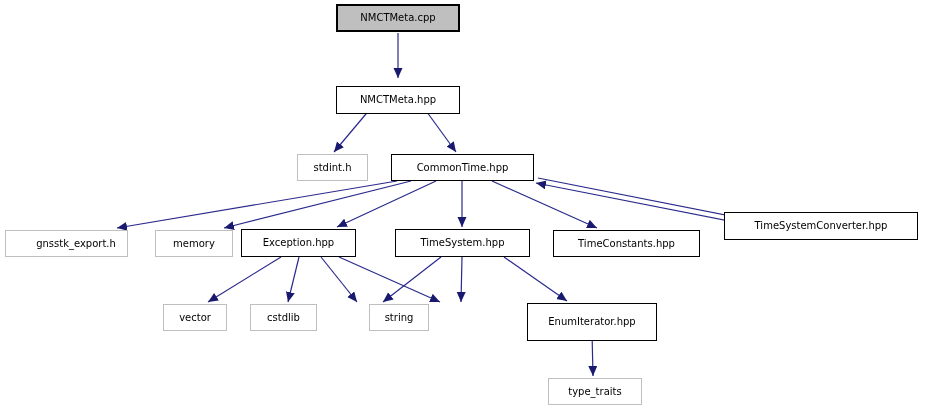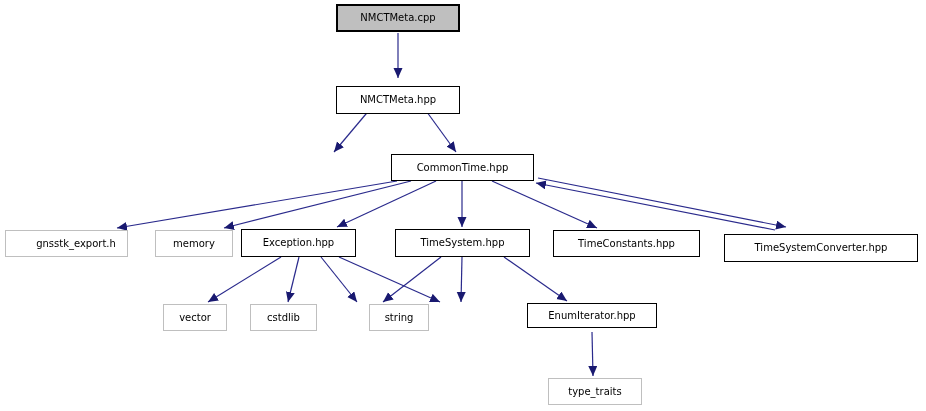--- a/index.html
+++ b/index.html
@@ -30,26 +30,26 @@
   
   #n-nmctmeta-cpp   { left:336px; top:4px;   width:124px; height:28px; }
   #n-nmctmeta-hpp   { left:336px; top:80px;  width:124px; height:28px;margin-top:6px; }
   #n-stdint         { left:297px; top:154px; width:71px;  height:27px; }
   #n-commontime     { left:391px; top:154px; width:143px; height:27px; }
   #n-gnsstk         { left:5px;   top:230px; width:123px; height:27px;padding-left:19px; }
   #n-memory         { left:155px; top:230px; width:78px;  height:27px; }
   #n-exception      { left:241px; top:229px; width:115px; height:28px; }
   #n-timesystem     { left:395px; top:229px; width:135px; height:28px; }
   #n-timeconstants  { left:553px; top:230px; width:147px; height:27px; }
-  #n-tsc            { left:724px; top:234px; width:194px; height:28px; }
+  #n-tsc            { left:724px; top:212px; width:194px; height:28px; }
   #n-vector         { left:163px; top:304px; width:64px;  height:27px; }
   #n-cstdlib        { left:250px; top:304px; width:67px;  height:27px; }
   #n-string         { left:339px; top:304px; width:60px;  height:27px;margin-left:30px; }
   #n-iostream       { left:422px; top:304px; width:76px;  height:27px; }
-  #n-enumiterator   { left:527px; top:303px; width:130px; height:25px; }
+  #n-enumiterator   { left:527px; top:303px; width:130px; height:38px; }
   #n-typetraits     { left:548px; top:378px; width:94px;  height:27px; }
 </style>
 </head>
 <body>
 
 <div class="stage">
 
   <svg id="edge-layer" viewBox="0 0 926 411" xmlns="http://www.w3.org/2000/svg">
     <defs>
       <marker id="arrowhead" markerUnits="userSpaceOnUse" markerWidth="12" markerHeight="10" refX="10" refY="4.5" orient="auto">
@@ -71,20 +71,21 @@
       <line x1="321" y1="257" x2="357" y2="302" stroke="#2a2a8c" stroke-width="1.2" marker-end="url(#arrowhead)"></line>
       <line x1="339" y1="257" x2="440" y2="302" stroke="#2a2a8c" stroke-width="1.2" marker-end="url(#arrowhead)"></line>
       <line x1="441" y1="257" x2="383" y2="302" stroke="#2a2a8c" stroke-width="1.2" marker-end="url(#arrowhead)"></line>
       <line x1="462" y1="257" x2="461" y2="302" stroke="#2a2a8c" stroke-width="1.2" marker-end="url(#arrowhead)"></line>
       <line x1="504" y1="257" x2="567" y2="301" stroke="#2a2a8c" stroke-width="1.2" marker-end="url(#arrowhead)"></line>
       <line x1="592" y1="332" x2="593" y2="376" stroke="#2a2a8c" stroke-width="1.2" marker-end="url(#arrowhead)"></line>
     </svg>
 
   <div class="node focus" id="n-nmctmeta-cpp">NMCTMeta.cpp</div>
   <div class="node" id="n-nmctmeta-hpp">NMCTMeta.hpp</div>
+  <div class="node external" id="n-stdint">stdint.h</div>
   <div class="node" id="n-commontime">CommonTime.hpp</div>
   <div class="node external" id="n-gnsstk">gnsstk_export.h</div>
   <div class="node external" id="n-memory">memory</div>
   <div class="node" id="n-exception">Exception.hpp</div>
   <div class="node" id="n-timesystem">TimeSystem.hpp</div>
   <div class="node" id="n-timeconstants">TimeConstants.hpp</div>
   <div class="node" id="n-tsc">TimeSystemConverter.hpp</div>
   <div class="node external" id="n-cstdlib">cstdlib</div>
   <div class="node external" id="n-vector">vector</div>
   <div class="node external" id="n-string">string</div>

